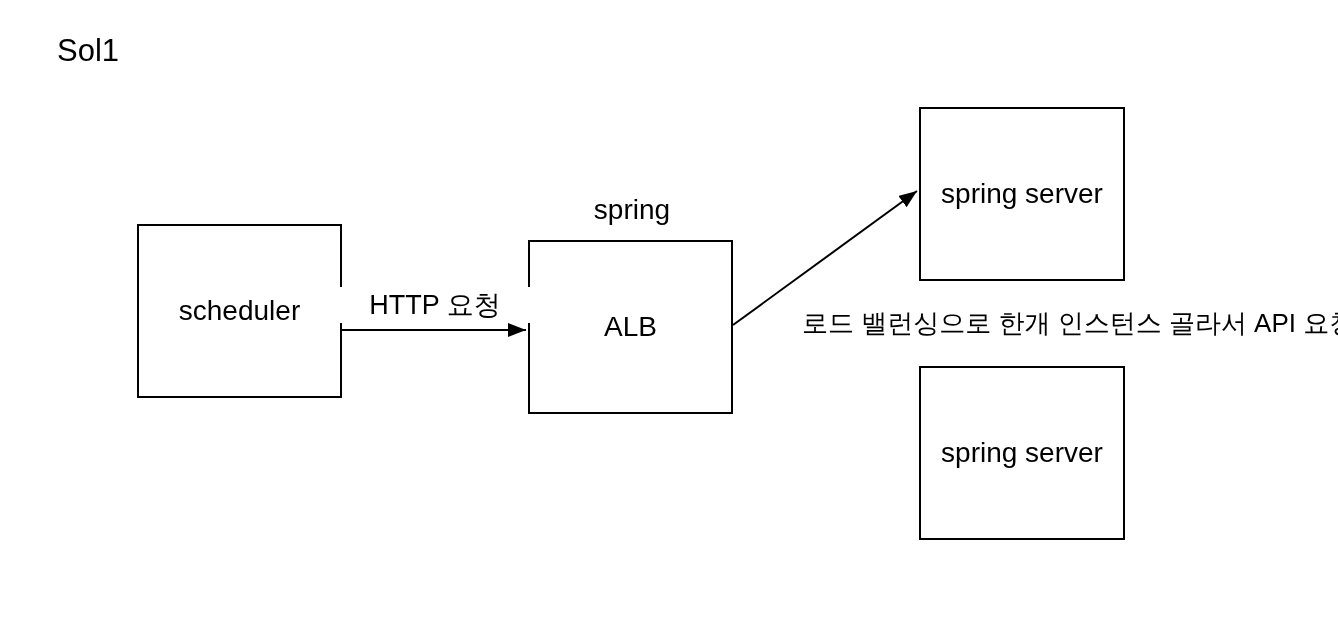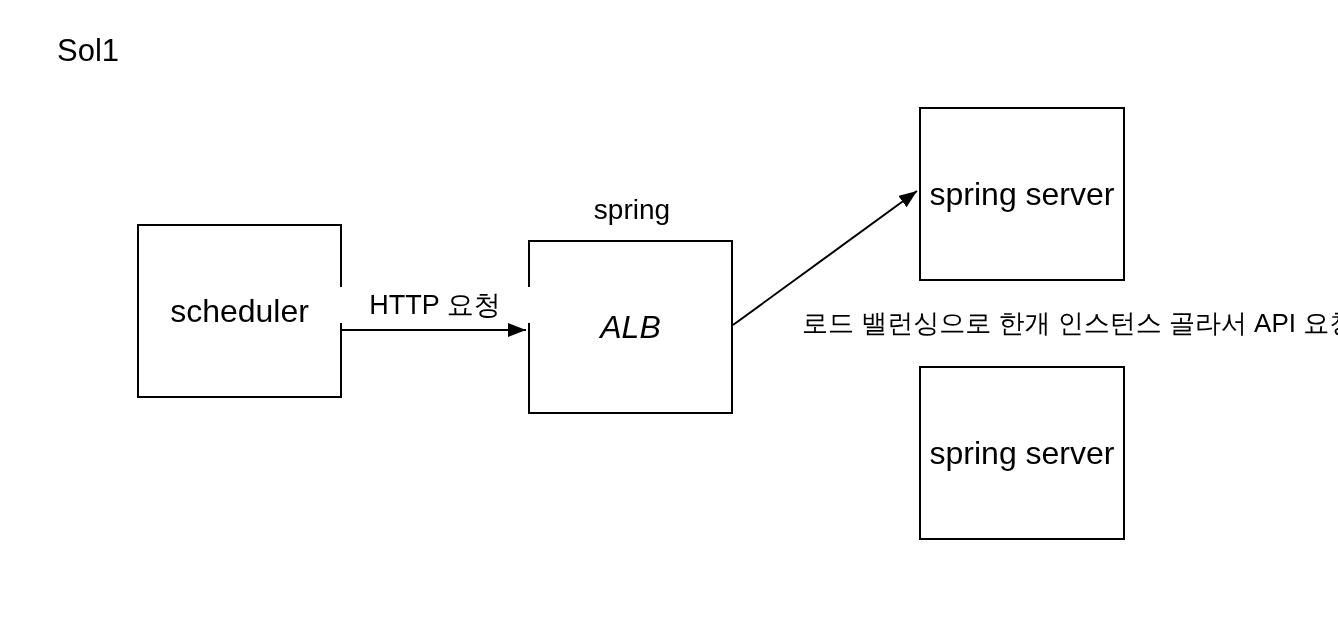--- a/index.html
+++ b/index.html
@@ -29,25 +29,25 @@
     width: 1338px; height: 640px;
     pointer-events: none;
   }
   .node {
     position: absolute;
     background: #ffffff;
     border: 2px solid #000000;
     display: flex;
     align-items: center;
     justify-content: center;
-    font-size: 32px;
+    font-size: 28px;
     white-space: nowrap;
   }
   .node-scheduler   { left: 137px; top: 224px; width: 205px; height: 174px; }
-  .node-alb         { left: 528px; top: 240px; width: 205px; height: 174px; font-style: italic; }
+  .node-alb         { left: 528px; top: 240px; width: 205px; height: 174px; }
   .node-spring-1    { left: 919px; top: 107px; width: 206px; height: 174px; }
   .node-spring-2    { left: 919px; top: 366px; width: 206px; height: 174px; }
   .node-caption {
     position: absolute;
     left: 532px; top: 194px;
     width: 200px;
     text-align: center;
     font-size: 28px;
     white-space: nowrap;
   }

